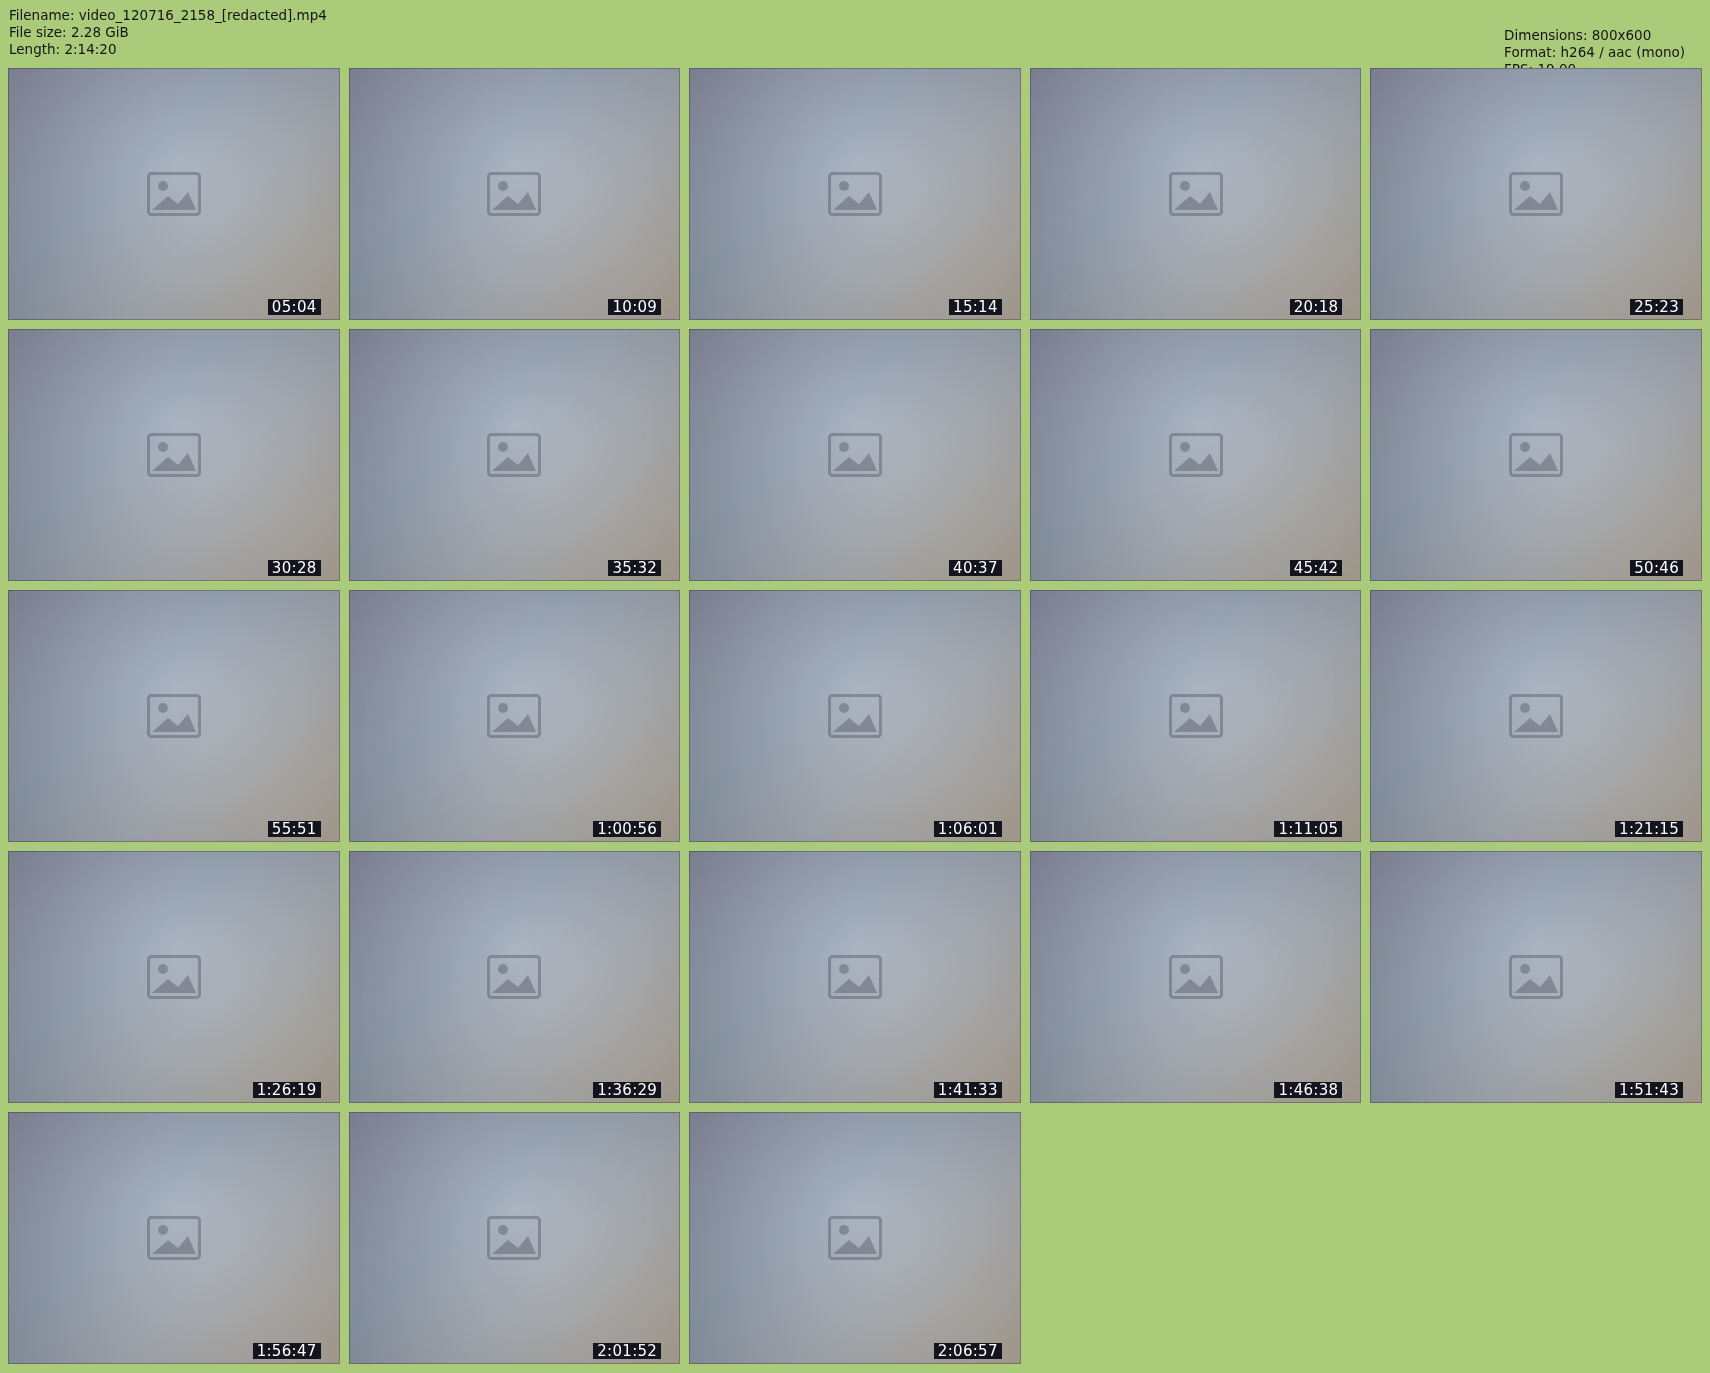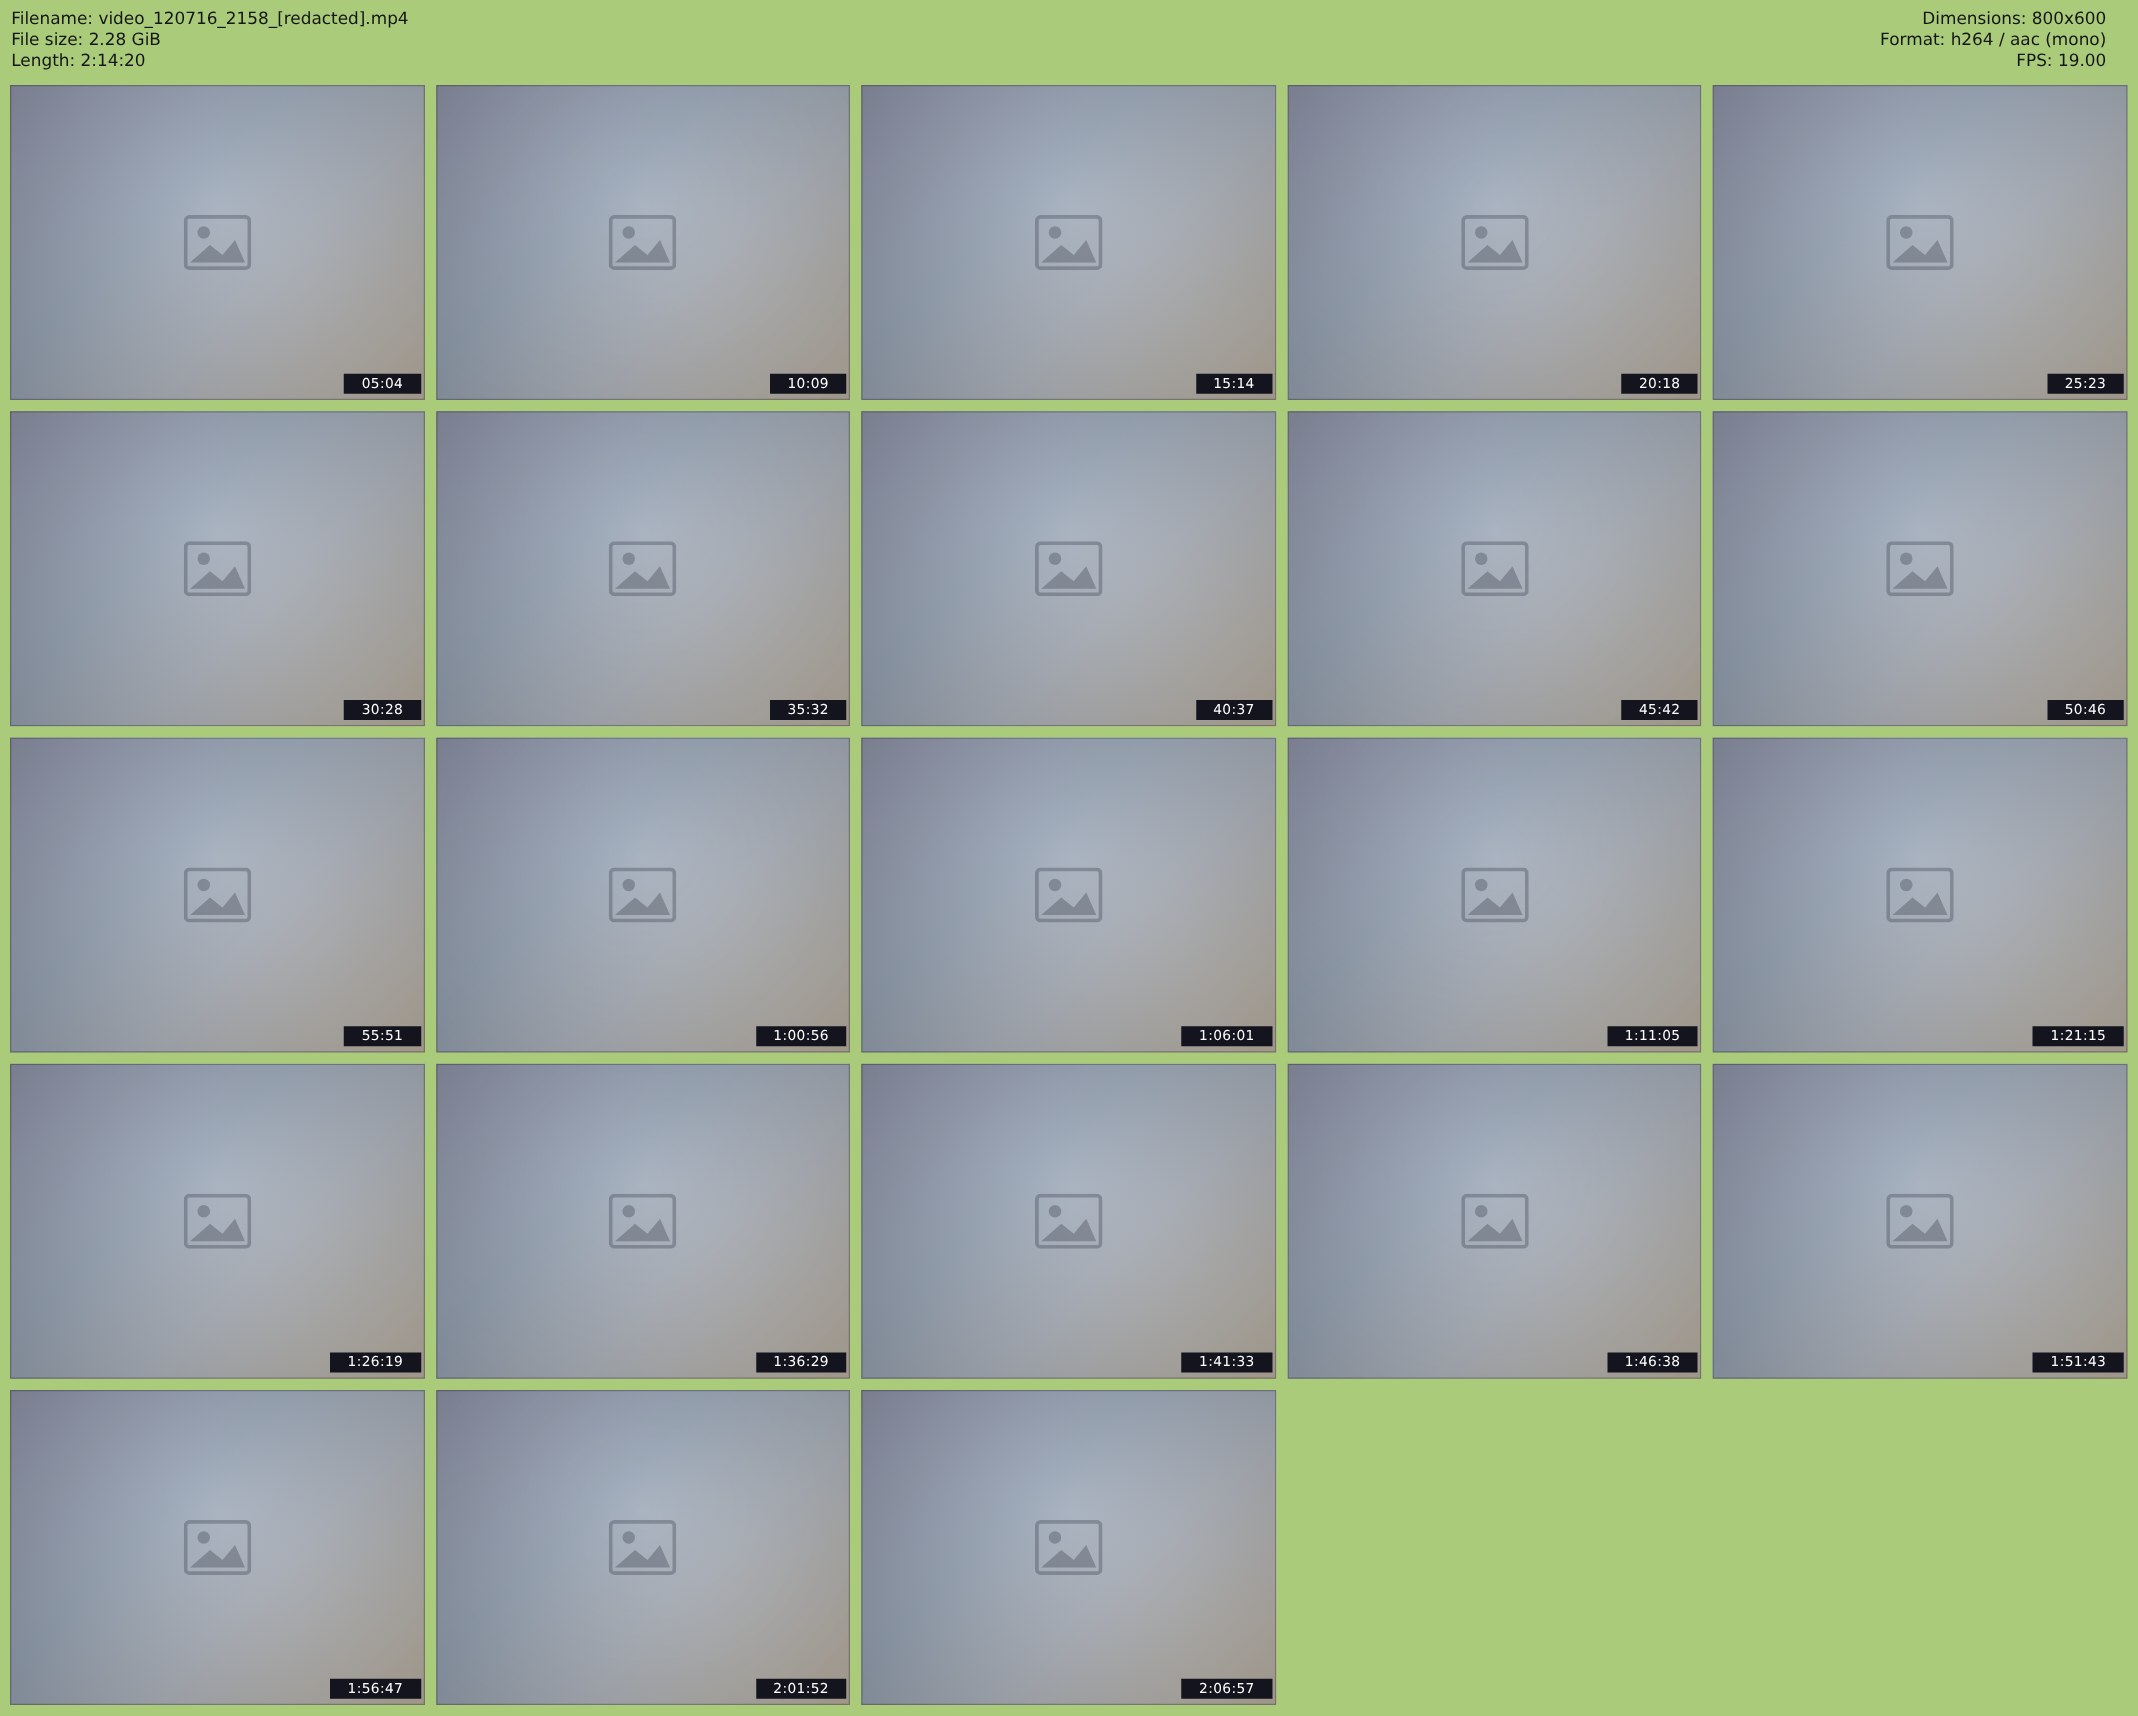--- a/index.html
+++ b/index.html
@@ -15,21 +15,21 @@
   .header {
     height: 62px;
     padding: 7px 25px 5px 9px;
     display: flex;
     justify-content: space-between;
     color: #151515;
     font-size: 13.5px;
     line-height: 17px;
   }
   .meta-left  { text-align: left; }
-  .meta-right { text-align: right; }
+  .meta-right { text-align: left; margin-top: 20px; }
   .meta-line span { white-space: pre; }
 
   
   .grid {
     flex: 1;
     display: grid;
     grid-template-columns: repeat(5, 1fr);
     grid-template-rows: repeat(5, 1fr);
     gap: 9px;
     padding: 6px 8px 9px 8px;
@@ -43,26 +43,26 @@
     box-shadow: inset 0 0 0 1px rgba(0,0,0,0.25);
   }
   .thumb .ph-icon {
     position: absolute;
     top: 50%; left: 50%;
     transform: translate(-50%, -50%);
     opacity: 0.35;
   }
   .timestamp {
     position: absolute;
-    right: 3px; bottom: 5px;
+    right: 19px; bottom: 5px;
     background: #14141f;
     color: #ffffff;
-    font-size: 11px;
+    font-size: 15px;
     line-height: 14px;
-    padding: 1px 14px;
+    padding: 1px 4px;
     letter-spacing: 0.3px;
   }
 </style>
 </head>
 <body>
 
 <div class="sheet">
 
   <div class="header">
     <div class="meta-left">

